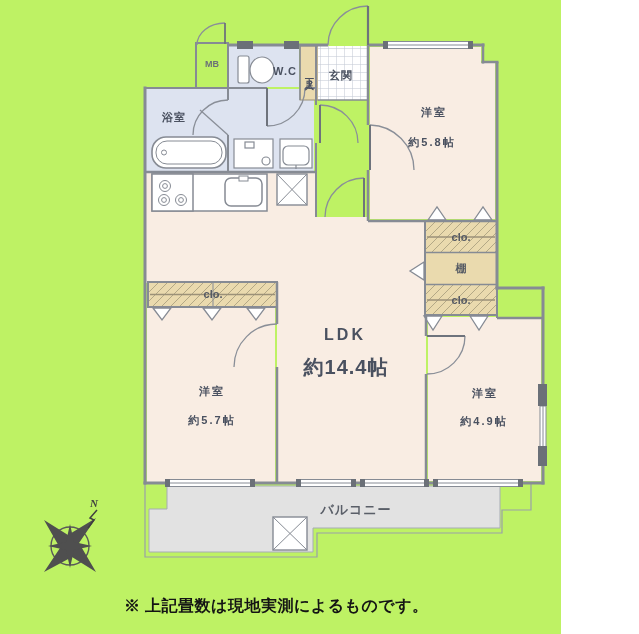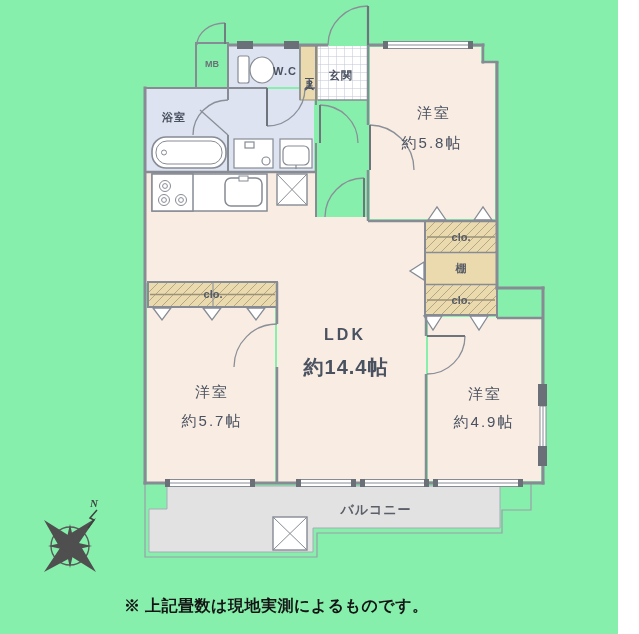--- a/index.html
+++ b/index.html
@@ -1,21 +1,21 @@
 <!DOCTYPE html>
 <html><head>
 <meta charset="utf-8">
 <style>
   html,body{margin:0;padding:0;background:#fff;}
-  #stage{position:relative;width:618px;height:634px;background:#86efac;overflow:hidden;
+  #stage{position:relative;width:561px;height:634px;background:#bef264;overflow:hidden;
          font-family:"Liberation Sans","DejaVu Sans",sans-serif;}
   #plan-svg{position:absolute;left:0;top:0;}
   .lbl{position:absolute;transform:translate(-50%,-50%);color:#4a5160;white-space:nowrap;
        text-align:center;line-height:1;}
-  .lbl-room{font-size:15px;font-weight:normal;letter-spacing:2px;}
+  .lbl-room{font-size:11px;font-weight:bold;letter-spacing:2px;}
   .lbl-small{font-size:11px;font-weight:bold;letter-spacing:1px;}
   .lbl-tiny{font-size:9px;font-weight:bold;color:#6b7078;}
   .lbl-clo{font-size:11px;font-weight:bold;color:#555a64;letter-spacing:0;}
   .lbl-ldk{font-size:16px;font-weight:bold;letter-spacing:3px;}
   .lbl-ldk2{font-size:20px;font-weight:bold;letter-spacing:1px;}
   .lbl-balcony{font-size:13px;font-weight:bold;color:#5a5f68;letter-spacing:1px;}
   .lbl-vert{writing-mode:vertical-rl;font-size:9px;font-weight:bold;letter-spacing:1px;}
   .lbl-n{font-family:"Liberation Serif","DejaVu Serif",serif;font-style:italic;
          font-size:11px;font-weight:bold;color:#3f3f3f;}
   .note{position:absolute;font-family:"Liberation Serif","DejaVu Serif",serif;
@@ -252,18 +252,18 @@
 <div class="lbl lbl-clo" style="left:461px;top:237px;">clo.</div>
 <div class="lbl lbl-clo" style="left:461px;top:268px;">棚</div>
 <div class="lbl lbl-clo" style="left:461px;top:300px;">clo.</div>
 <div class="lbl lbl-clo" style="left:213px;top:294px;">clo.</div>
 <div class="lbl lbl-ldk" style="left:345px;top:335px;">LDK</div>
 <div class="lbl lbl-ldk2" style="left:346px;top:367px;">約14.4帖</div>
 <div class="lbl lbl-room" style="left:212px;top:391px;">洋室</div>
 <div class="lbl lbl-room" style="left:212px;top:420px;">約5.7帖</div>
 <div class="lbl lbl-room" style="left:485px;top:393px;">洋室</div>
 <div class="lbl lbl-room" style="left:484px;top:421px;">約4.9帖</div>
-<div class="lbl lbl-balcony" style="left:356px;top:509px;margin-left:20px;">バルコニー</div>
+<div class="lbl lbl-balcony" style="left:356px;top:509px;">バルコニー</div>
 <div class="lbl lbl-n" style="left:94px;top:503px;">N</div>
 
 <div class="note" style="left:124px;top:596px;font-weight:bold;">※ 上記畳数は現地実測によるものです。</div>
 
 </div>
 
 </body></html>

